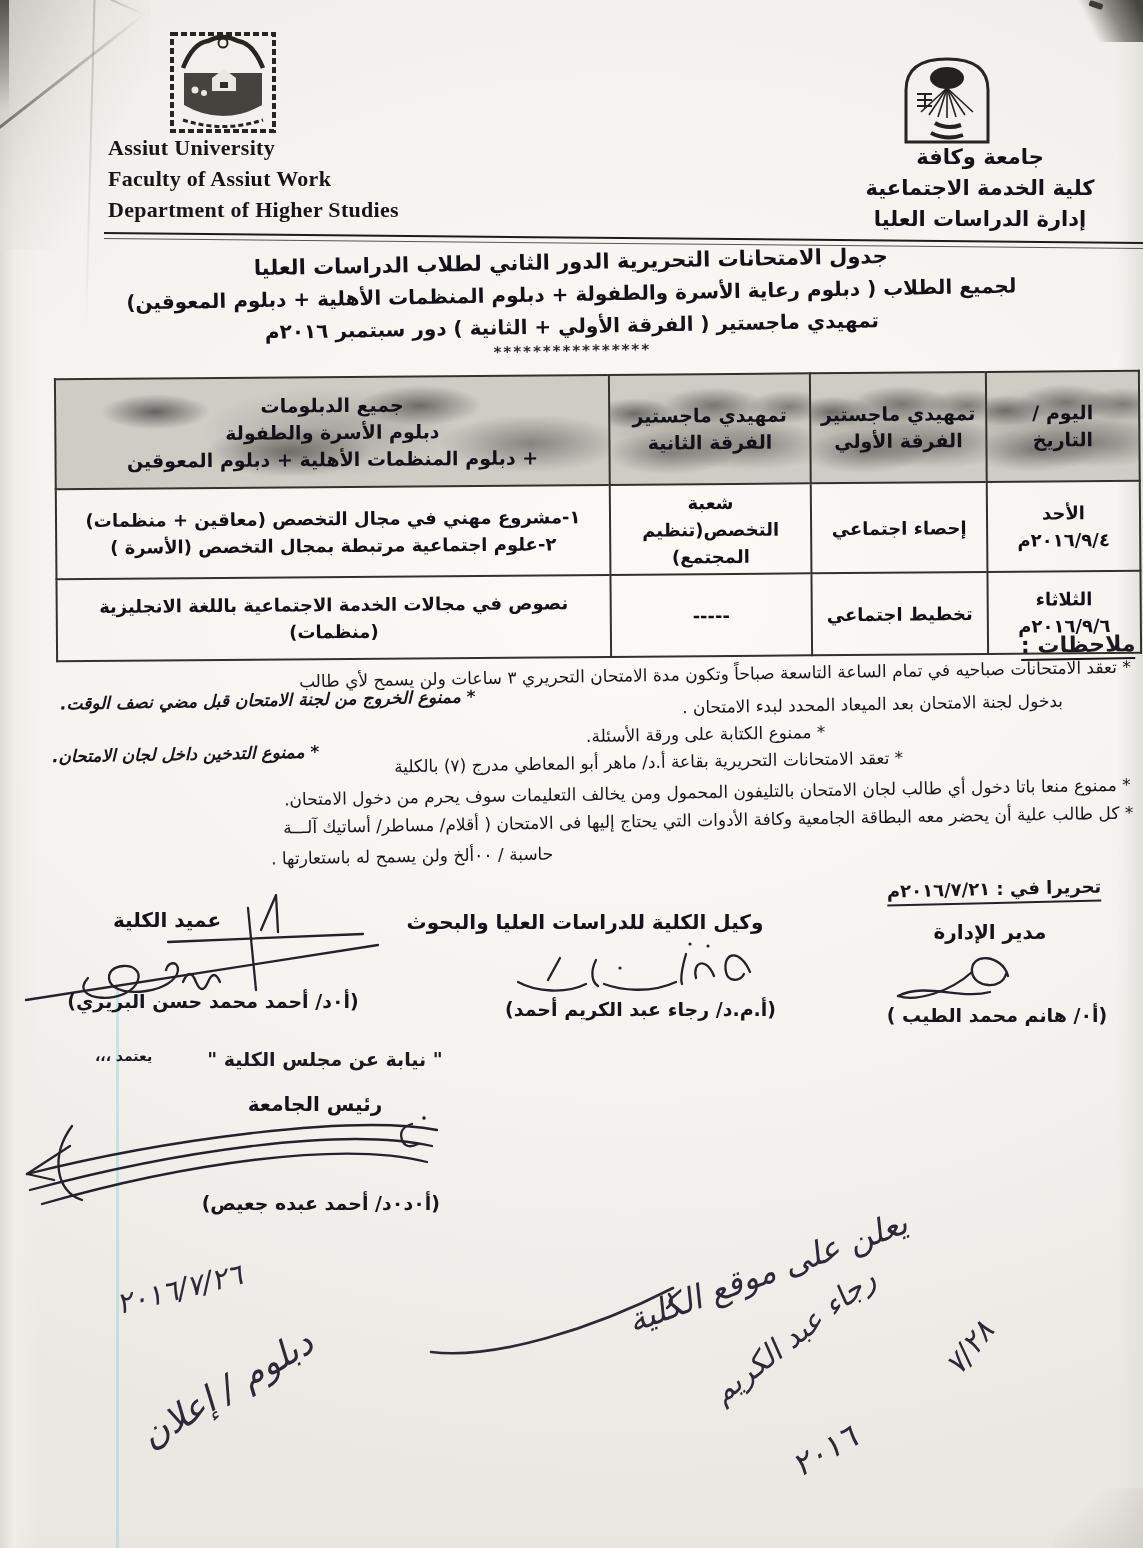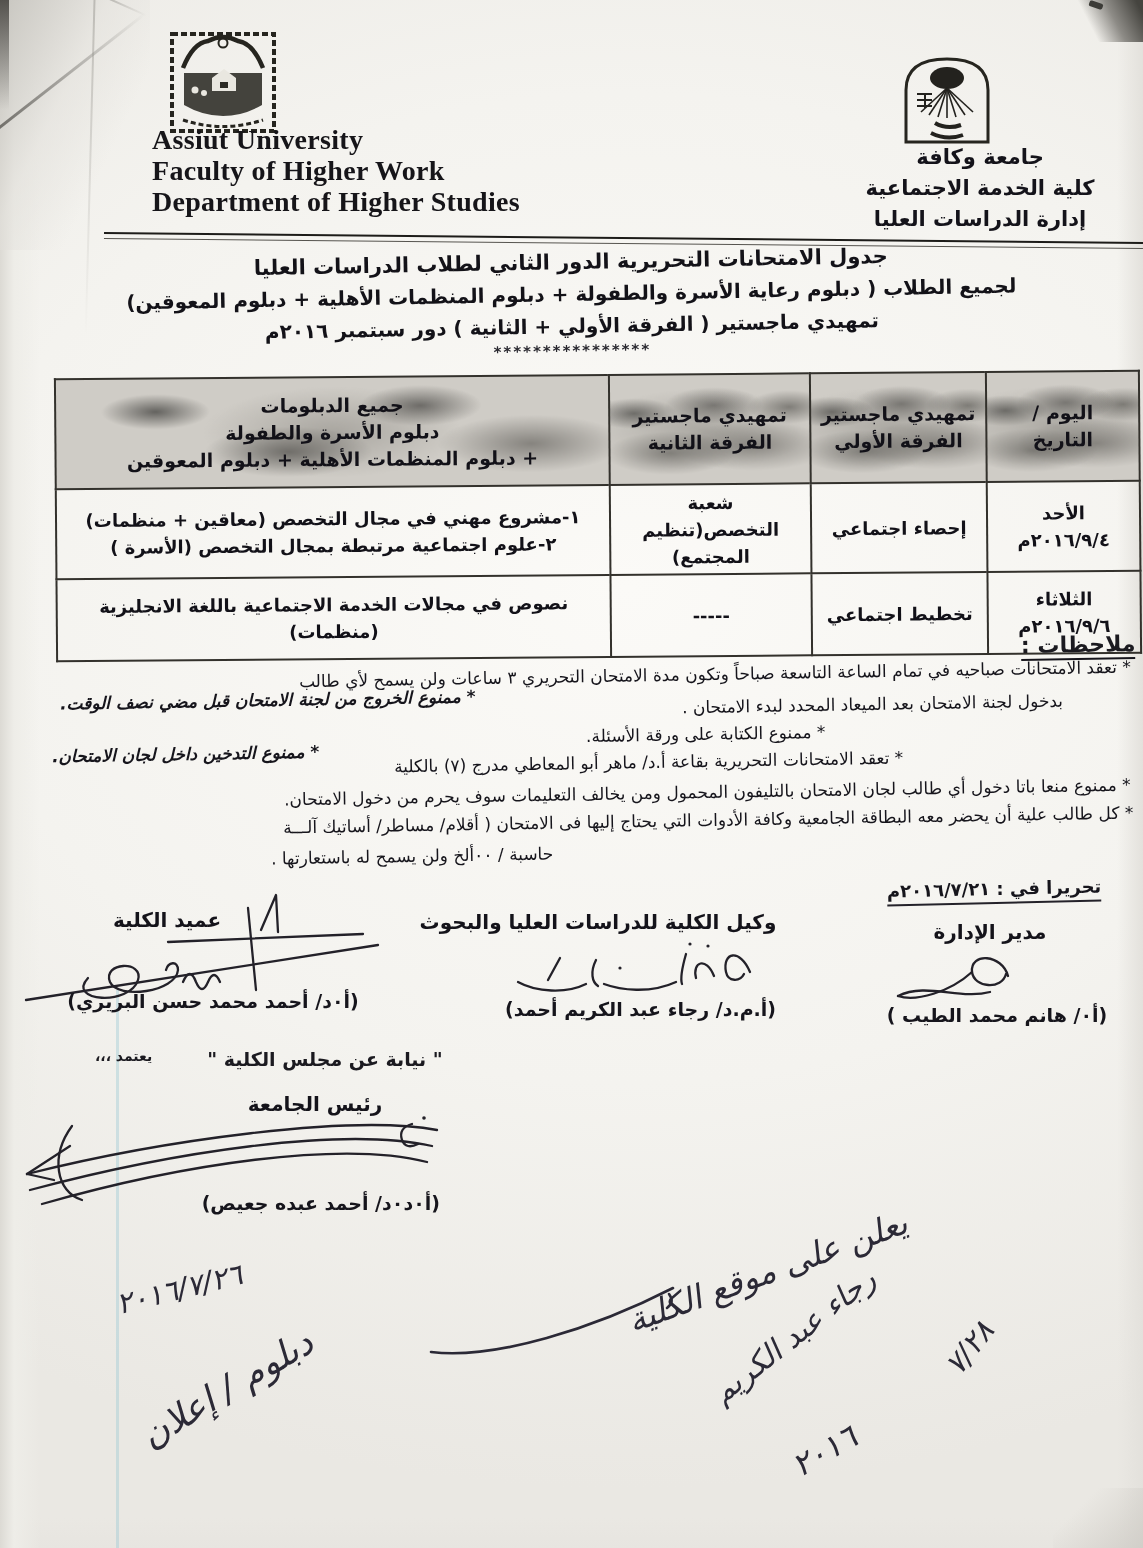--- a/index.html
+++ b/index.html
@@ -30,22 +30,22 @@
   .corner-tr{right:0;top:0;width:70px;height:42px;
     background:linear-gradient(243deg,#45443f 8%,#8d8b86 42%,rgba(200,198,192,0) 72%);}
   .blip-tr{right:40px;top:2px;width:14px;height:6px;background:#3c3b37;transform:rotate(18deg);border-radius:2px;}
   .blue-crease{left:116px;top:990px;width:3px;height:558px;background:rgba(148,198,209,.38);}
   .corner-br{right:0;bottom:0;width:90px;height:60px;
     background:linear-gradient(315deg,rgba(205,202,196,.8),rgba(205,202,196,0) 70%);}
 
   
   .emblem-left{left:168px;top:30px;}
   .emblem-right{left:897px;top:52px;}
-  .hdr-en{left:108px;top:124px;font-family:"Liberation Serif",serif;font-weight:bold;
-    font-size:28px;line-height:31px;color:#161519;letter-spacing:.3px;margin-left:44px;}
+  .hdr-en{left:108px;top:132px;font-family:"Liberation Serif",serif;font-weight:bold;
+    font-size:22px;line-height:31px;color:#161519;letter-spacing:.3px;}
   .hdr-rule{top:232px;left:104px;width:1039px;height:4px;border-top:2.5px solid #1d1c19;
     border-bottom:1px solid #56544f;transform:rotate(0.55deg);transform-origin:left center;}
   .hdr-ar{right:8px;top:142px;width:310px;text-align:center;font-weight:bold;
     font-size:21px;line-height:31px;color:#14131a;}
 
   
   .title-block{left:0;top:246px;width:1143px;text-align:center;transform:rotate(-1.1deg);color:#131218;}
   .title-l1{font-size:21px;font-weight:bold;line-height:32px;}
   .title-l2,.title-l3{font-size:20px;font-weight:bold;line-height:32px;}
   .title-stars{font-size:15px;letter-spacing:2px;font-weight:bold;color:#2a2930;}
@@ -87,21 +87,21 @@
   .n6{top:808px;right:10px;}
   .n7{top:844px;right:590px;}
   .issued{top:878px;right:42px;font-size:18px;font-weight:bold;color:#16151c;
     border-bottom:2px solid #24222a;padding-bottom:3px;transform:rotate(-1.3deg);}
 
   
   .sig-title{position:absolute;font-size:20px;font-weight:bold;text-align:center;color:#14131a;}
   .sig-name{position:absolute;font-size:19px;font-weight:bold;text-align:center;color:#16151c;white-space:nowrap;}
   .mgr-title{top:920px;left:905px;width:170px;}
   .mgr-name{top:1004px;left:872px;width:250px;}
-  .vice-title{top:910px;left:408px;width:380px;}
+  .vice-title{top:910px;left:395px;width:380px;}
   .vice-name{top:998px;left:498px;width:285px;}
   .dean-title{top:908px;left:92px;width:150px;}
   .dean-name{top:990px;left:48px;width:330px;}
   .approval{top:1048px;left:95px;font-size:14px;font-weight:bold;}
   .on-behalf{top:1048px;left:205px;width:240px;font-size:19px;font-weight:bold;text-align:center;}
   .pres-title{top:1092px;left:213px;width:140px;margin-left:32px;}
   .pres-name{top:1192px;left:215px;width:225px;}
   svg.sig{position:absolute;overflow:visible;}
   svg.sig path{fill:none;stroke:#232129;stroke-width:2.3;stroke-linecap:round;stroke-linejoin:round;}
 
@@ -138,21 +138,21 @@
     <path d="M16 43 h78 v32 q-19 11 -39 11 q-20 0 -39 -11 z" fill="#2b2a24" opacity="0.88"></path>
     <path d="M44 48 l12 -9 l12 9 v13 h-24 z" fill="#e9e7e0"></path>
     <rect x="52" y="52" width="8" height="6" fill="#2b2a24"></rect>
     <circle cx="27" cy="60" r="3.5" fill="#e9e7e0"></circle>
     <circle cx="36" cy="63" r="3" fill="#e9e7e0"></circle>
     <path d="M15 90 q40 13 80 0" fill="none" stroke="#26251f" stroke-width="3" stroke-dasharray="5 3"></path>
   </svg>
 
   <div class="abs hdr-en">
     <div>Assiut University</div>
-    <div>Faculty of Higher Work</div>
+    <div>Faculty of Assiut Work</div>
     <div>Department of Higher  Studies</div>
   </div>
 
   <svg class="abs emblem-right" width="100" height="92" viewBox="0 0 100 92">
     <path d="M9 90 V38 Q9 7 50 7 Q91 7 91 38 V90 Z" fill="none" stroke="#26251f" stroke-width="3"></path>
     <ellipse cx="50" cy="26" rx="17" ry="11" fill="#23221e"></ellipse>
     <g stroke="#23221e" stroke-width="1.6">
       <path d="M50 36 L24 60"></path>
         <path d="M50 36 L32 63"></path>
         <path d="M50 36 L41 65"></path>

